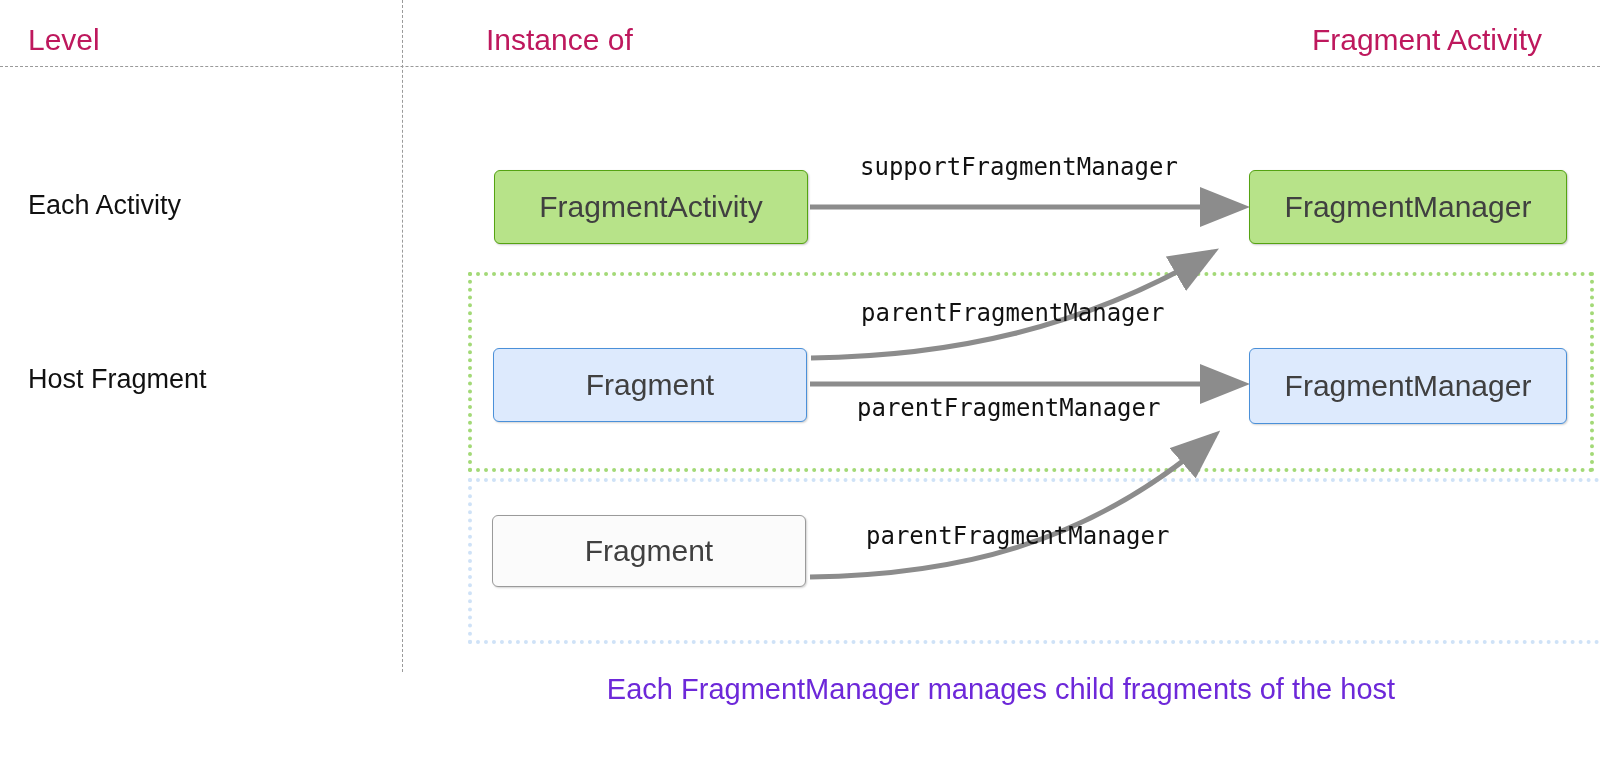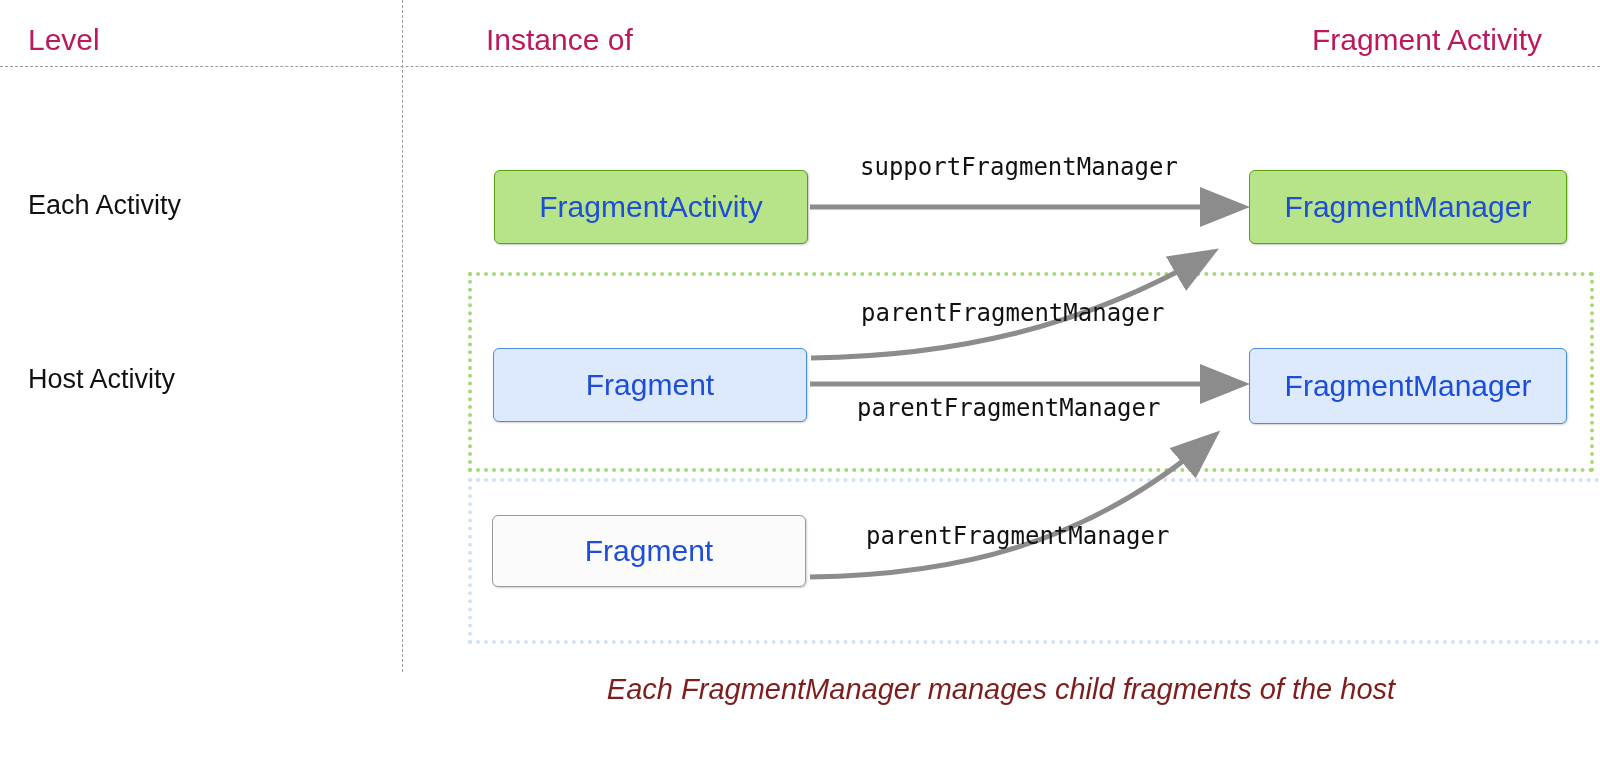--- a/index.html
+++ b/index.html
@@ -77,21 +77,21 @@
 
   
   .node {
     position: absolute;
     box-sizing: border-box;
     border-radius: 6px;
     display: flex;
     align-items: center;
     justify-content: center;
     font-size: 30px;
-    color: #1d4ed8;
+    color: #404040;
     white-space: nowrap;
     text-align: center;
   }
   .node.green {
     background: #b7e389;
     border: 1.5px solid #55a312;
     box-shadow: 1px 1px 2px rgba(0,0,0,0.22);
   }
   .node.blue {
     background: #ddeafd;
@@ -133,39 +133,38 @@
   #edge-parent-child { left: 866px; top: 524px; }
 
   
   #caption {
     position: absolute;
     left: 402px;
     top: 673px;
     width: 1198px;
     text-align: center;
     font-size: 29px;
-    color: #7f1d1d;
-    white-space: nowrap;
-    font-style: italic;
+    color: #6d28d9;
+    white-space: nowrap;
   }
 </style>
 </head>
 <body>
 
 <div id="canvas">
 
   <div class="hdr" id="hdr-level">Level</div>
   <div class="hdr" id="hdr-instance">Instance of</div>
   <div class="hdr" id="hdr-fm">Fragment Activity</div>
 
   <div id="hrule"></div>
   <div id="vrule"></div>
 
   <div class="row-label" id="label-host-activity">Each Activity</div>
-  <div class="row-label" id="label-host-fragment">Host Activity</div>
+  <div class="row-label" id="label-host-fragment">Host Fragment</div>
 
   <div class="group-box" id="group-host-fragment"></div>
   <div class="group-box" id="group-child-fragment"></div>
 
   <svg id="arrows" viewBox="0 0 1600 774" xmlns="http://www.w3.org/2000/svg">
     <defs>
       <marker id="ah" markerWidth="10" markerHeight="8" refX="8.6" refY="4" orient="auto" markerUnits="strokeWidth">
         <path d="M0,0 L10,4 L0,8 z" fill="#8c8c8c"></path>
       </marker>
     </defs>

